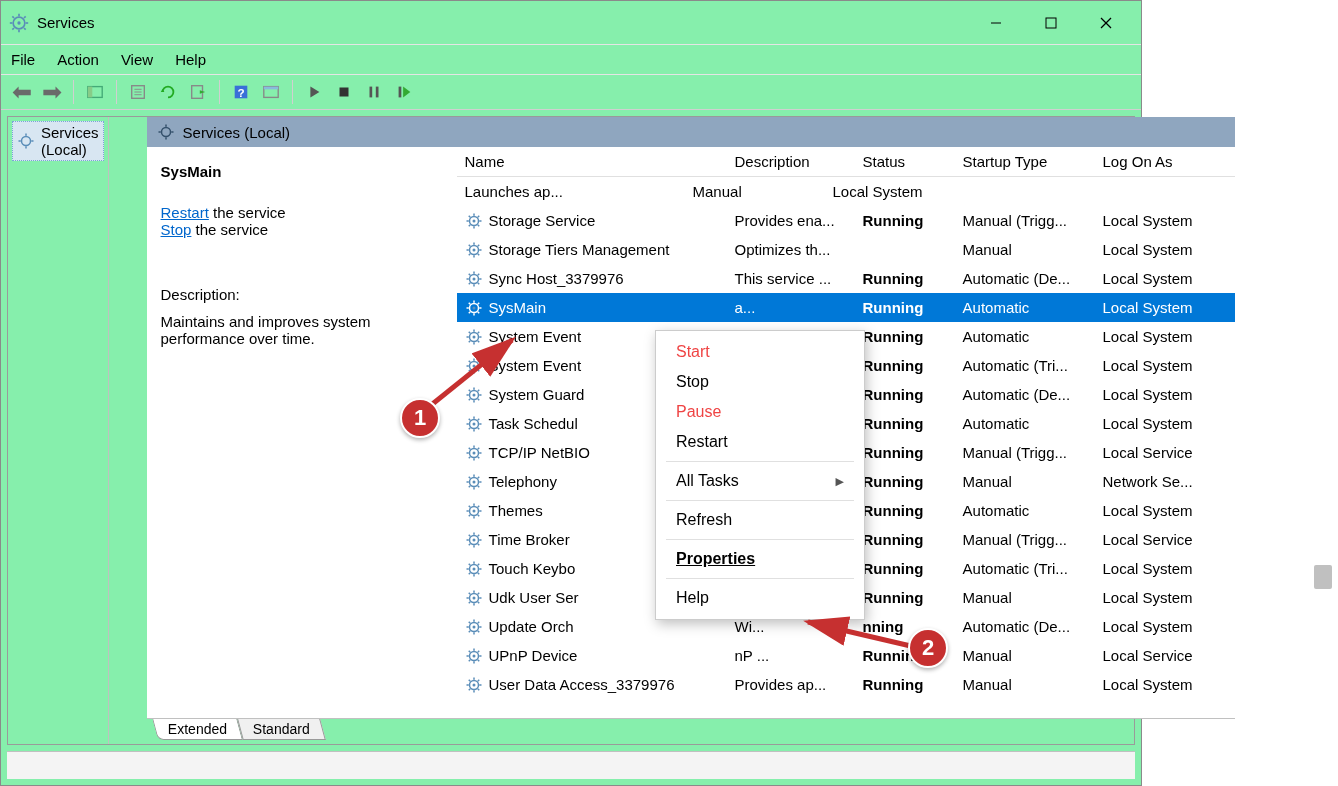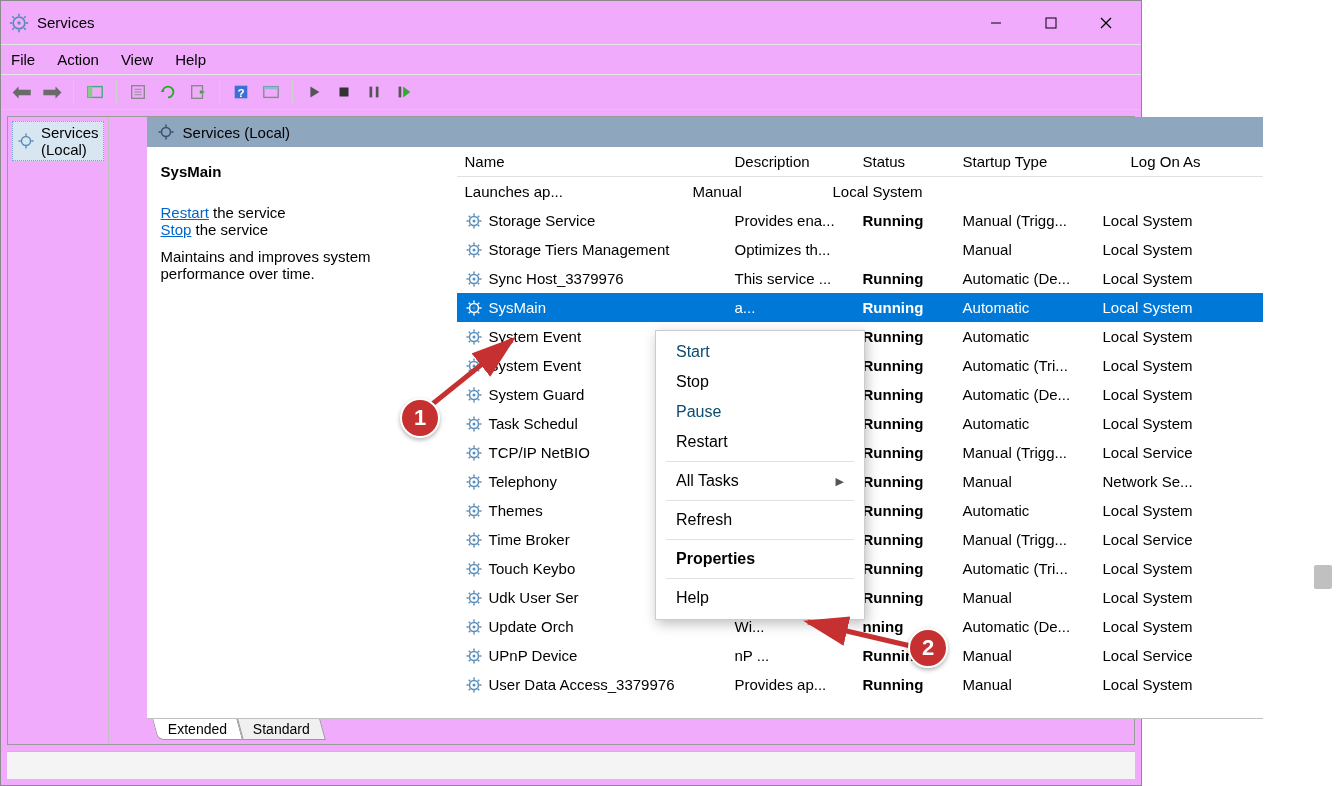--- a/index.html
+++ b/index.html
@@ -1,18 +1,18 @@
 <!DOCTYPE html>
 <html><head>
 <meta charset="utf-8">
 <style>
 * { box-sizing: border-box; margin: 0; padding: 0; font-family: "Segoe UI", Tahoma, sans-serif; }
 body { background: #fff; width: 1338px; height: 786px; overflow: hidden; position: relative; }
 
-.window { width: 1142px; height: 786px; border: 1px solid #8a8a8a; background: #f0abfc; display: flex; flex-direction: column; }
+.window { width: 1142px; height: 786px; border: 1px solid #8a8a8a; background: #86efac; display: flex; flex-direction: column; }
 
 
 .titlebar { height: 44px; display: flex; align-items: center; padding: 0 8px; border-bottom: 1px solid #e5e5e5; }
 .titlebar .title-icon { width: 20px; height: 20px; margin-right: 8px; }
 .titlebar .title-text { font-size: 15px; flex: 1; }
 .winbtns { display: flex; }
 .winbtn { width: 55px; height: 40px; display: flex; align-items: center; justify-content: center; font-size: 14px; }
 .winbtn svg { width: 14px; height: 14px; }
 
 
@@ -44,21 +44,21 @@
 .details .desc-text { margin-top: 10px; }
 
 
 .list { flex: 1; position: relative; overflow: hidden; }
 .list-header { display: flex; height: 30px; align-items: center; border-bottom: 1px solid #e0e0e0; font-size: 15px; }
 .list-header .col { padding: 0 8px; }
 .col-name { width: 270px; }
 .col-desc { width: 128px; }
 .col-status { width: 100px; }
 .col-startup { width: 140px; }
-.col-logon { width: 140px; margin-left: 28px; }
+.col-logon { width: 140px; }
 
 .rows { }
 .row { display: flex; height: 29px; align-items: center; font-size: 15px; }
 .row .cell { padding: 0 8px; white-space: nowrap; overflow: hidden; text-overflow: ellipsis; }
 .row .cn { width: 270px; display:flex; align-items:center; gap:6px; }
 .row .cd { width: 128px; }
 .row .cs { width: 100px; font-weight: bold; }
 .row .ct { width: 140px; }
 .row .cl { width: 140px; }
 .row.selected { background: #0078d7; color: #fff; }
@@ -75,22 +75,22 @@
 .tabs .tab:first-child { border-bottom-left-radius: 6px; }
 .tabs .tab { transform: skewX(15deg); }
 .tabs .tab span { display:inline-block; transform: skewX(-15deg); }
 
 
 .statusbar { height: 28px; border-top: 1px solid #c0c0c0; background: #f4f4f4; margin: 0 6px 6px 6px; }
 
 
 .ctxmenu { position: absolute; left: 655px; top: 330px; width: 210px; background: #fff; border: 1px solid #ccc; box-shadow: 2px 4px 12px rgba(0,0,0,0.25); padding: 6px 0; font-size: 16px; }
 .ctxitem { padding: 6px 20px; display:flex; justify-content: space-between; align-items:center; }
-.ctxitem.disabled { color: #0c4a6e; }
-.ctxitem.bold { font-weight: 600; }
+.ctxitem.disabled { color: #ef4444; }
+.ctxitem.bold { font-weight: 600; text-decoration: underline; }
 .ctxsep { height: 1px; background: #e0e0e0; margin: 4px 10px; }
 .ctxarrow { font-size: 11px; color: #555; }
 
 
 .annotation-arrow { position: absolute; pointer-events: none; }
 .circle-num { position: absolute; width: 40px; height: 40px; border-radius: 50%; background: #c63030; color: #fff; display: flex; align-items: center; justify-content: center; font-size: 22px; font-weight: 600; box-shadow: 0 2px 4px rgba(0,0,0,.3); border: 2px solid #fff; }
 
 
 .scroll-thumb { position:absolute; right:6px; top:565px; width:18px; height:24px; background:#c0c0c0; border-radius:2px; }
 </style>
@@ -243,20 +243,21 @@
             </g>
           </svg>
         <span>Services (Local)</span>
       </div>
 
       <div class="right-body">
         <div class="details">
           <div class="svcname">SysMain</div>
           <div><a href="#">Restart</a><span> the service</span></div>
           <div><a href="#">Stop</a><span> the service</span></div>
+          <div class="desc-label">Description:</div>
           <div class="desc-text">Maintains and improves system performance over time.</div>
         </div>
 
         <div class="list">
           <div class="list-header">
             <div class="col col-name">Name</div>
             <div class="col col-desc">Description</div>
             <div class="col col-status">Status</div>
             <div class="col col-startup">Startup Type</div>
             <div class="col col-logon">Log On As</div>

